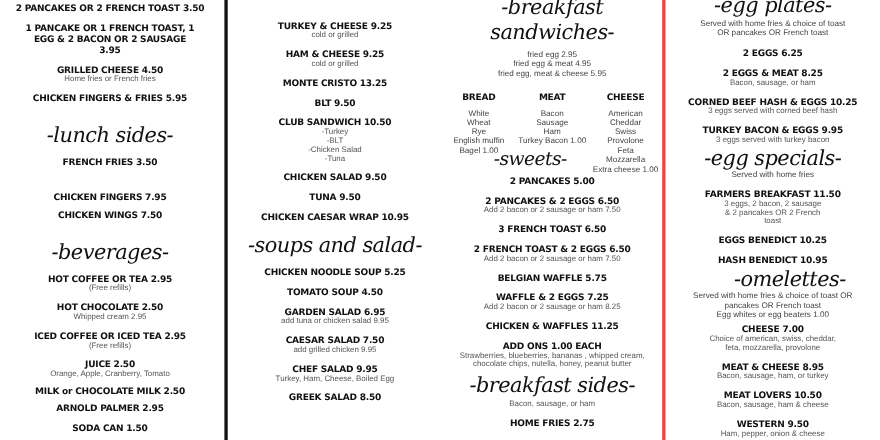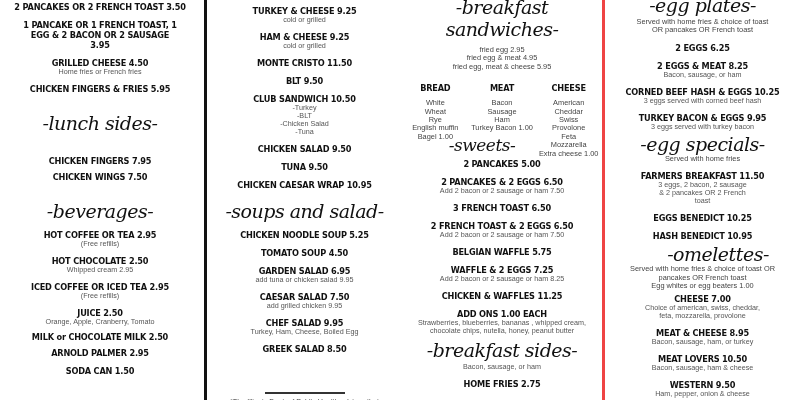--- a/index.html
+++ b/index.html
@@ -33,20 +33,23 @@
     </div>
   <div class="item">
       <div class="name">GRILLED CHEESE  4.50</div>
       <div class="desc">Home fries or French fries</div>
     </div>
   <div class="item">
       <div class="name">CHICKEN FINGERS &amp; FRIES  5.95</div>
     </div>
 
   <div class="hdr" style="margin-top:18px;">-lunch sides-</div>
+  <div class="item">
+      <div class="name">FRENCH FRIES  3.50</div>
+    </div>
   <div class="item" style="margin-top:22px;">
       <div class="name">CHICKEN FINGERS  7.95</div>
     </div>
   <div class="item" style="margin-top:6px;">
       <div class="name">CHICKEN WINGS  7.50</div>
     </div>
 
   <div class="hdr" style="margin-top:18px;">-beverages-</div>
   <div class="item">
       <div class="name">HOT COFFEE OR TEA  2.95</div>
@@ -68,31 +71,31 @@
       <div class="name">MILK or CHOCOLATE MILK  2.50</div>
     </div>
   <div class="item" style="margin-top:6px;">
       <div class="name">ARNOLD PALMER  2.95</div>
     </div>
   <div class="item">
       <div class="name">SODA CAN  1.50</div>
     </div>
 </div>
 
-<div class="col c2" style="padding-top:0;">
+<div class="col c2" style="padding-top:12px;">
   <div class="item" style="margin-top:6px">
       <div class="name">TURKEY &amp; CHEESE  9.25</div>
       <div class="desc">cold or grilled</div>
     </div>
   <div class="item">
       <div class="name">HAM &amp; CHEESE  9.25</div>
       <div class="desc">cold or grilled</div>
     </div>
   <div class="item">
-      <div class="name">MONTE CRISTO  11.50</div>
+      <div class="name">MONTE CRISTO  13.25</div>
     </div>
   <div class="item">
       <div class="name">BLT  9.50</div>
     </div>
   <div class="item">
       <div class="name">CLUB SANDWICH  10.50</div>
       <div class="desc" style="white-space:pre-line;">-Turkey
 -BLT
 -Chicken Salad
 -Tuna</div>

